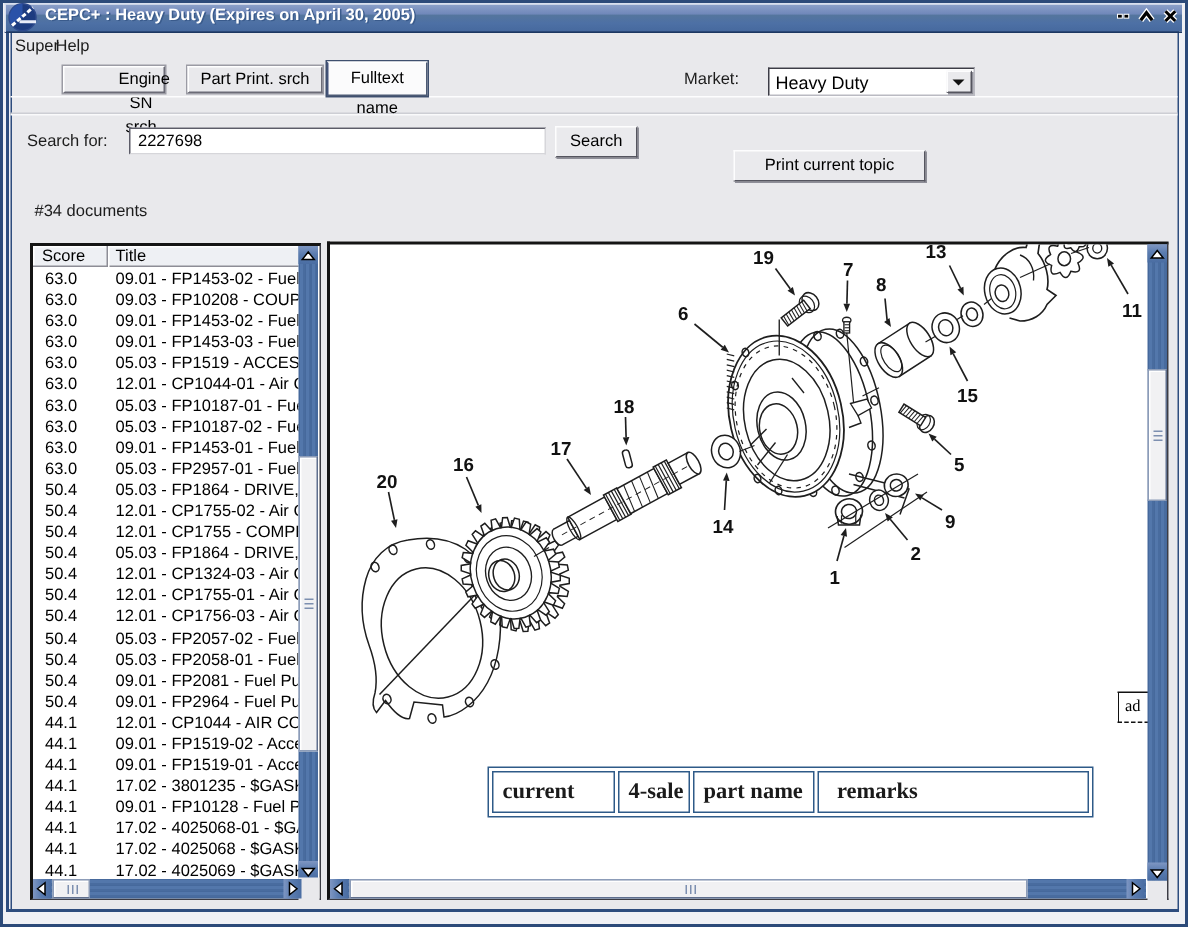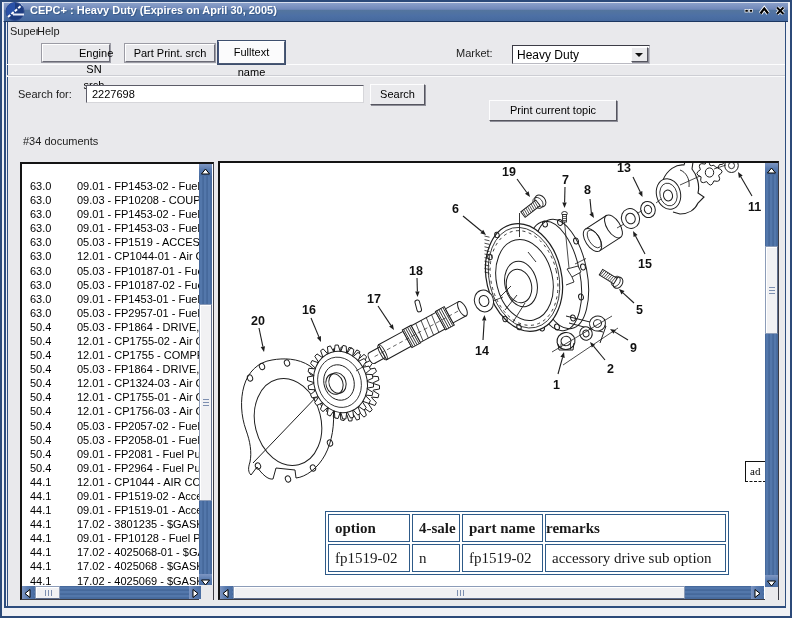--- a/index.html
+++ b/index.html
@@ -82,20 +82,26 @@
 <div class="lbl" style="left:18px; top:88px;">Search for:</div>
 <div class="sunken" style="position:absolute; left:86px; top:85px; width:278px; height:18px; border-color:#5c5c68 #d6d6da #d6d6da #5c5c68;">
   <div style="position:absolute;left:5px;top:2px;font-size:11px;">2227698</div>
 </div>
 <div class="btn" style="left:370px; top:84px; width:55px; height:21px; line-height:19px;">Search</div>
 <div class="btn" style="left:489px; top:84px; width:128px; height:21px; line-height:19px;margin-top:16px;">Print current topic</div>
 <div class="lbl" style="left:23px; top:135px;">#34 documents</div>
 
 <div id="listpanel" style="position:absolute; left:20px; top:162px; width:194px; height:438px; border-style:solid; border-width:2px 1px 1px 2px; border-color:#141414 #3c3c44 #3c3c44 #141414; background:#fff;">
 
+<div style="position:absolute;left:0;top:0;width:177px;height:14px;background:#eef0f4;border-bottom:1px solid #8d8d96;box-shadow:inset 1px 1px 0 #fff;">
+<span style="position:absolute;left:6px;top:1px;font-size:11px;">Score</span>
+<span style="position:absolute;left:55px;top:1px;font-size:11px;">Title</span>
+<div style="position:absolute;left:49px;top:0;width:1px;height:14px;background:#8d8d96;"></div>
+<div style="position:absolute;left:50px;top:0;width:1px;height:14px;background:#fff;"></div>
+</div>
 <div style="position:absolute;left:0;top:15px;width:177px;height:407px;background:#fff;overflow:hidden;">
 </div>
 <div style="position:absolute;left:0;top:16px;width:177px;height:14px;overflow:hidden;font-size:11px;white-space:nowrap;">
         <span style="position:absolute;left:8px;">63.0</span>
         <span style="position:absolute;left:55px;">09.01 - FP1453-02 - Fuel Pump</span>
       </div>
 <div style="position:absolute;left:0;top:30px;width:177px;height:14px;overflow:hidden;font-size:11px;white-space:nowrap;">
         <span style="position:absolute;left:8px;">63.0</span>
         <span style="position:absolute;left:55px;">09.03 - FP10208 - COUPLING</span>
       </div>
@@ -449,30 +455,24 @@
 <text x="630" y="352" font-size="12.5" font-weight="bold" fill="#111" font-family="Liberation Sans, sans-serif">9</text>
 <line x1="628" y1="340" x2="614.7" y2="331.9" stroke="#1e1e1e" stroke-width="1.1"></line>
 <polygon points="610,329 615.8,330.0 613.5,333.7" fill="#1e1e1e"></polygon>
 </svg>
 
 <div style="position:absolute;left:525px;top:298px;width:21px;height:21px;border:1px solid #111;border-bottom-style:dashed;background:#fff;font-size:11px;font-family:'Liberation Serif',serif;padding-left:4px;padding-top:3px;">ad</div>
 
 <table style="position:absolute;left:105px;top:348px;border-collapse:separate;border-spacing:2px;border:1px solid #2e5a88;background:#fff;font-family:'Liberation Serif',serif;font-size:15px;color:#1a1a1a;white-space:nowrap;">
 <tbody>
           <tr>
-<td style="border:1px solid #2e5a88;width:82px;height:28px;padding-left:6px;font-weight:bold;">option</td>
+<td style="border:1px solid #2e5a88;width:82px;height:28px;padding-left:6px;font-weight:bold;">current</td>
 <td style="border:1px solid #2e5a88;width:48px;padding-left:6px;font-weight:bold;">4-sale</td>
 <td style="border:1px solid #2e5a88;width:81px;padding-left:6px;font-weight:bold;">part name</td>
-<td style="border:1px solid #2e5a88;width:181px;padding-left:0;font-weight:bold;">remarks</td>
-</tr>
-<tr>
-<td style="border:1px solid #2e5a88;height:28px;padding-left:6px;">fp1519-02</td>
-<td style="border:1px solid #2e5a88;padding-left:6px;">n</td>
-<td style="border:1px solid #2e5a88;padding-left:6px;">fp1519-02</td>
-<td style="border:1px solid #2e5a88;padding-left:6px;">accessory drive sub option</td>
+<td style="border:1px solid #2e5a88;width:181px;padding-left:12px;font-weight:bold;">remarks</td>
 </tr>
 </tbody>
       </table>
 
 <div style="position:absolute;left:545px;top:0;width:13px;height:424px;z-index:4;" class="sb-track-v">
  <div class="sb-btn" style="left:0;top:0;width:13px;height:12px;"><svg width="13" height="12">
             <polygon points="6.5,3 10.5,8 2.5,8" fill="#fff" stroke="#000" stroke-width="1"></polygon>
           </svg></div>
  <div class="sb-thumb" style="left:0;top:83px;width:13px;height:88px;border:1px solid #8c9cb8;border-right-color:#5f6f8e;box-shadow:inset 1px 1px 0 #fff;">
    <div style="position:absolute;left:3px;top:40px;width:6px;height:1px;background:#7d8fb0;"></div>

